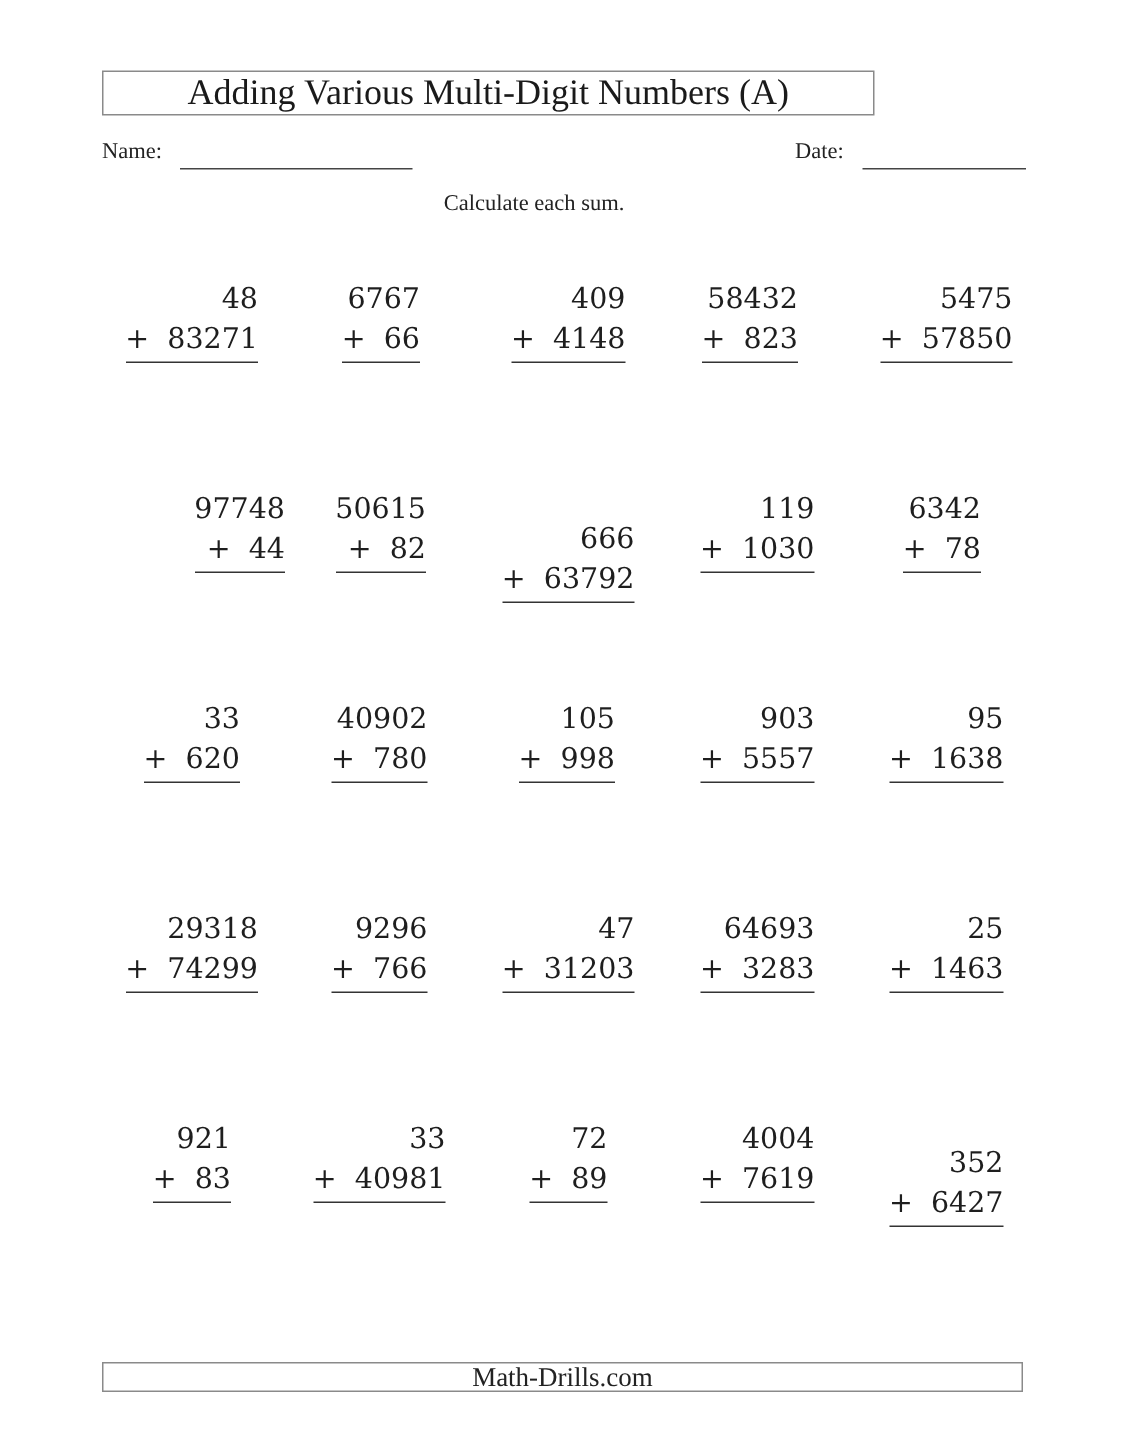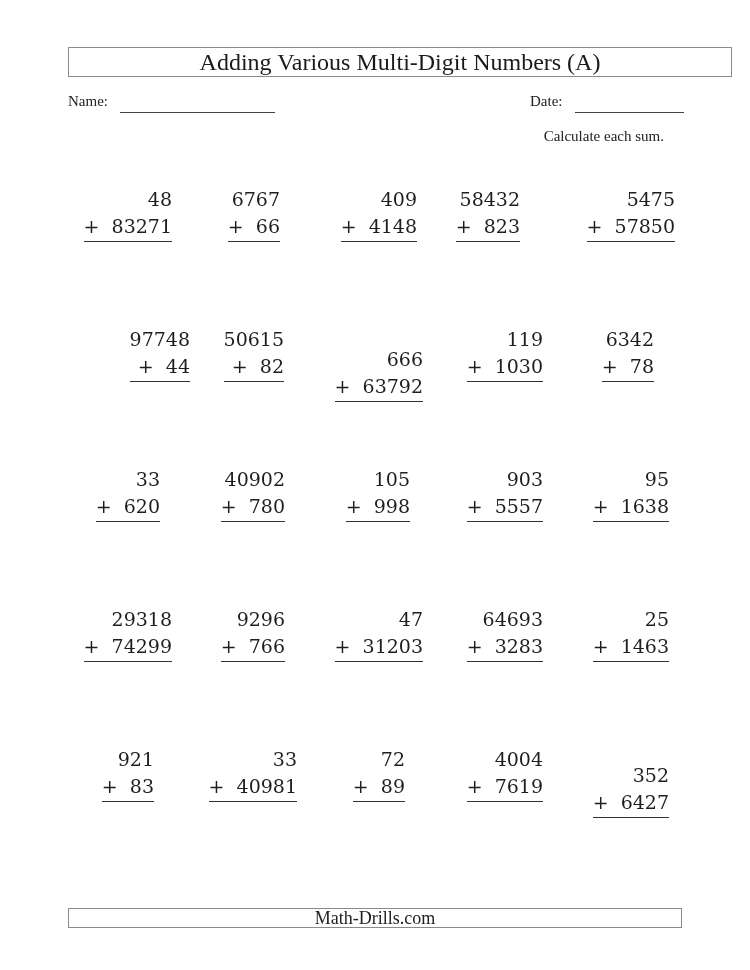--- a/index.html
+++ b/index.html
@@ -1,24 +1,24 @@
 <!DOCTYPE html>
 <html><head>
   <meta charset="utf-8">
   <style>
     html, body { margin: 0; padding: 0; background: #ffffff; }
     body { width: 750px; height: 970px; position: relative; overflow: hidden;
       font-family: "DejaVu Serif", "Liberation Serif", serif; color: #222; }
-    .title-box { position: absolute; left: 68px; top: 47px; width: 664px; height: 30px;
+    .title-box { position: absolute; left: 68px; top: 47px; width: 515px; height: 30px;
       border: 1px solid #8a8a8a; box-sizing: border-box; text-align: center;
       font-family: "Liberation Serif", serif; font-size: 24px; line-height: 28px; color: #1a1a1a; }
     .label { position: absolute; font-family: "Liberation Serif", serif; font-size: 15px; color: #222; text-align: center; }
     .blank { position: absolute; border-bottom: 1px solid #444; height: 0; }
-    .instr { position: absolute; top: 128px; left: 0; width: 664px; text-align: right;
-      font-family: "Liberation Serif", serif; font-size: 15px; color: #222; }
+    .instr { position: absolute; top: 128px; left: 0; width: 664px; text-align: center;
+      font-family: "Liberation Serif", serif; font-size: 15px; color: #222; padding-left: 24px; }
     .prob { position: absolute; text-align: right; font-family: "DejaVu Serif", serif;
       font-size: 19px; line-height: 27px; color: #1e1e1e; }
     .prob .bot { border-bottom: 1.5px solid #333; padding-bottom: 1px; white-space: pre; }
     .prob .top { white-space: pre; }
     .footer-box { position: absolute; left: 68px; top: 908px; width: 614px; height: 20px;
       border: 1px solid #8a8a8a; box-sizing: border-box; text-align: center;
       font-family: "Liberation Serif", serif; font-size: 18px; line-height: 18px; color: #222; }
   </style>
 </head>
 <body>
@@ -39,21 +39,21 @@
       <div class="bot">+  83271</div>
     </div>
     <div class="prob" style="right: 470px; top: 186px;">
       <div class="top">6767</div>
       <div class="bot">+  66</div>
     </div>
     <div class="prob" style="right: 333px; top: 186px;">
       <div class="top">409</div>
       <div class="bot">+  4148</div>
     </div>
-    <div class="prob" style="right: 230px; top: 186px;">
+    <div class="prob" style="right: 218px; top: 186px;">
       <div class="top">58432</div>
       <div class="bot">+  823</div>
     </div>
     <div class="prob" style="right: 75px; top: 186px;">
       <div class="top">5475</div>
       <div class="bot">+  57850</div>
     </div>
     <div class="prob" style="right: 560px; top: 326px;">
       <div class="top">97748</div>
       <div class="bot">+  44</div>

